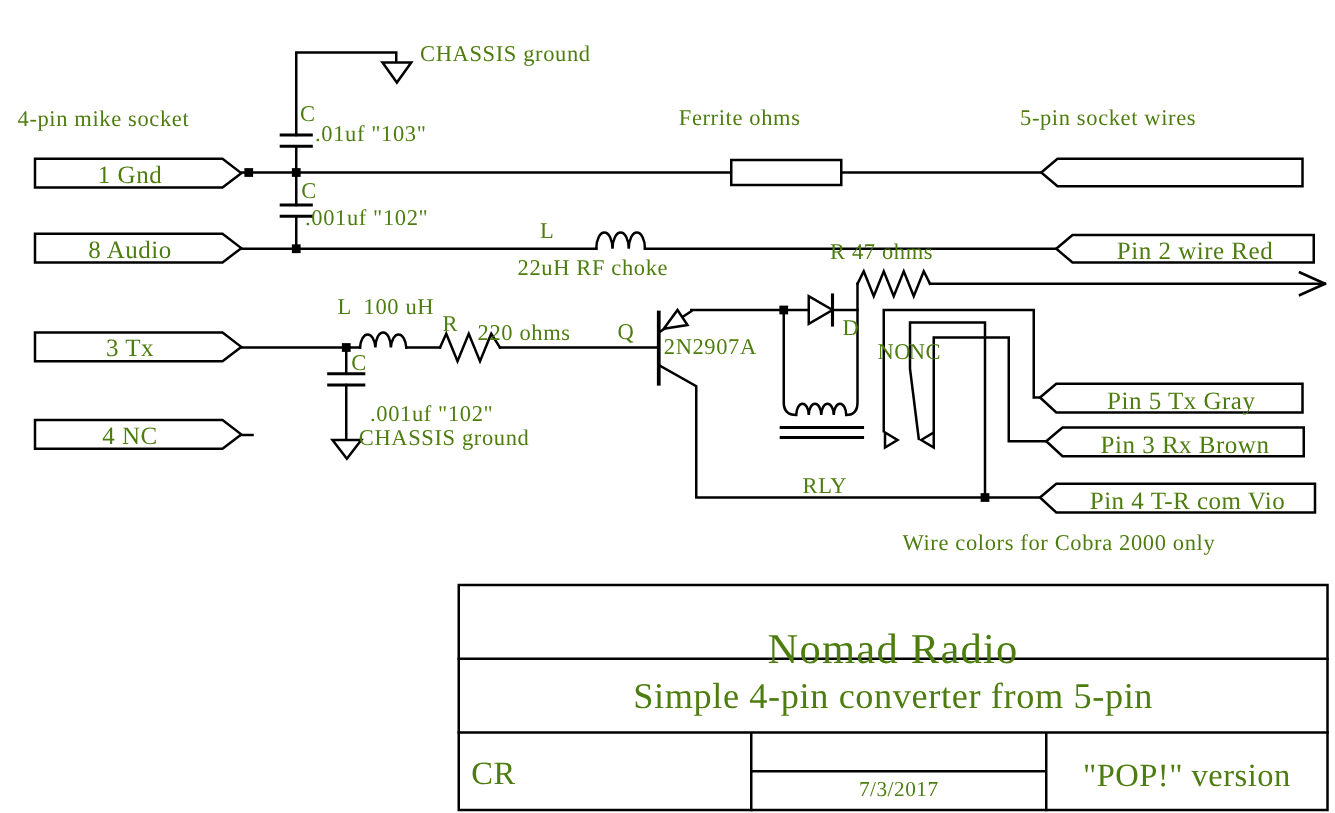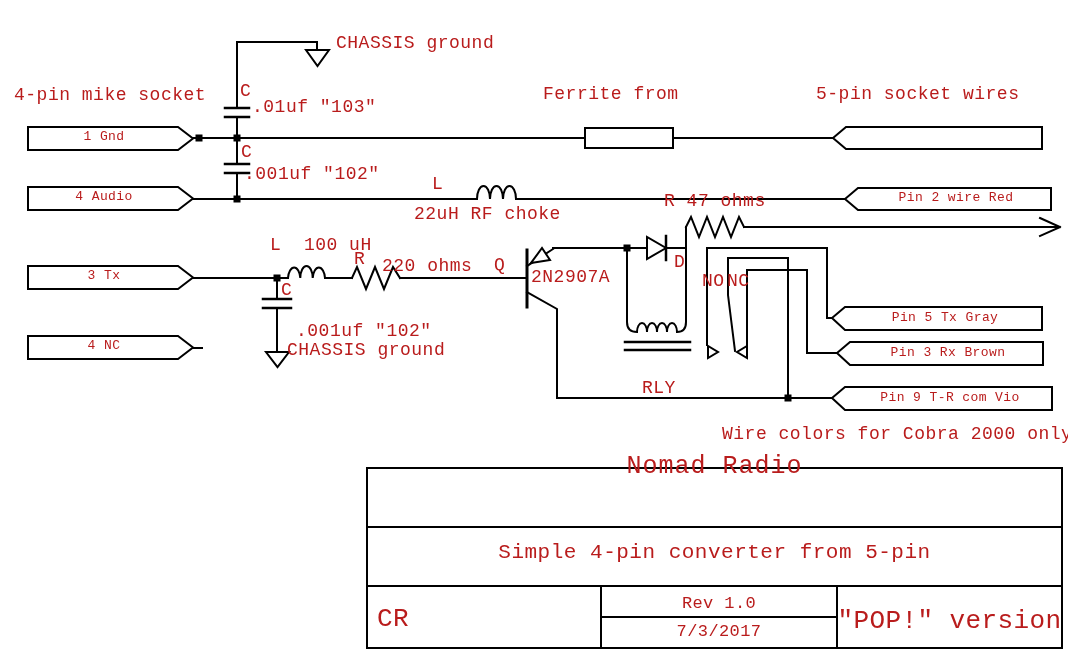--- a/index.html
+++ b/index.html
@@ -1,22 +1,22 @@
 <!DOCTYPE html>
 <html><head>
 <meta charset="utf-8">
 <style>
   html,body{margin:0;padding:0;background:#fff;}
   #stage{position:relative;width:1068px;height:650px;background:#fff;overflow:hidden;
-         font-family:Liberation Mono, monospace;color:#b91c1c;}
+         font-family:Liberation Serif, serif;color:#4d7c0f;}
   #schem{position:absolute;left:0;top:0;}
   .lbl{position:absolute;font-size:18px;line-height:18px;white-space:pre;letter-spacing:.5px;}
-  .pin-lbl{position:absolute;font-size:13px;letter-spacing:.4px;text-align:center;white-space:pre;}
-  .tb-company{position:absolute;left:367px;width:695px;top:452px;font-size:25px;letter-spacing:1px;text-align:center;}
-  .tb-title{position:absolute;left:367px;width:695px;top:541px;font-size:21px;letter-spacing:.5px;text-align:center;}
+  .pin-lbl{position:absolute;font-size:20px;letter-spacing:.4px;text-align:center;white-space:pre;}
+  .tb-company{position:absolute;left:367px;width:695px;top:501px;font-size:34px;letter-spacing:1px;text-align:center;}
+  .tb-title{position:absolute;left:367px;width:695px;top:541px;font-size:29px;letter-spacing:.5px;text-align:center;}
   .tb-small{position:absolute;font-size:17px;letter-spacing:.4px;text-align:center;}
   .tb-med{position:absolute;font-size:26px;letter-spacing:.4px;}
 </style>
 </head>
 <body>
 
 <div id="stage">
 
   <svg id="schem" width="1068" height="650" viewBox="0 0 1068 650">
     <g stroke="#000" stroke-width="2" fill="none" stroke-linecap="square">
@@ -109,21 +109,21 @@
 
       <g>
         <rect x="367" y="468" width="695" height="180"></rect>
         <path d="M367,527 H1062 M367,586 H1062 M601,586 V648 M837,586 V648 M601,617 H837"></path>
       </g>
     </g>
   </svg>
 
   <div class="lbl" style="left:336px;top:34px">CHASSIS ground</div>
   <div class="lbl" style="left:14px;top:86px">4-pin mike socket</div>
-  <div class="lbl" style="left:543px;top:85px">Ferrite from</div>
+  <div class="lbl" style="left:543px;top:85px">Ferrite ohms</div>
   <div class="lbl" style="left:816px;top:85px">5-pin socket wires</div>
   <div class="lbl" style="left:240px;top:82px">C</div>
   <div class="lbl" style="left:252px;top:98px">.01uf "103"</div>
   <div class="lbl" style="left:241px;top:143px">C</div>
   <div class="lbl" style="left:244px;top:165px">.001uf "102"</div>
   <div class="lbl" style="left:432px;top:175px">L</div>
   <div class="lbl" style="left:414px;top:205px">22uH RF choke</div>
   <div class="lbl" style="left:664px;top:192px">R 47 ohms</div>
   <div class="lbl" style="left:270px;top:236px">L  100 uH</div>
   <div class="lbl" style="left:354px;top:250px">R</div>
@@ -133,29 +133,28 @@
   <div class="lbl" style="left:674px;top:253px">D</div>
   <div class="lbl" style="left:702px;top:272px">NO</div>
   <div class="lbl" style="left:727px;top:272px">NC</div>
   <div class="lbl" style="left:281px;top:281px">C</div>
   <div class="lbl" style="left:296px;top:322px">.001uf "102"</div>
   <div class="lbl" style="left:287px;top:341px">CHASSIS ground</div>
   <div class="lbl" style="left:642px;top:379px">RLY</div>
   <div class="lbl" style="left:722px;top:425px">Wire colors for Cobra 2000 only</div>
 
   <div class="pin-lbl" style="left:28px;top:129px;width:152px">1 Gnd</div>
-  <div class="pin-lbl" style="left:28px;top:189px;width:152px">4 Audio</div>
+  <div class="pin-lbl" style="left:28px;top:189px;width:152px">8 Audio</div>
   <div class="pin-lbl" style="left:28px;top:268px;width:152px">3 Tx</div>
   <div class="pin-lbl" style="left:28px;top:338px;width:152px">4 NC</div>
 
   <div class="pin-lbl" style="left:861px;top:190px;width:190px">Pin 2 wire Red</div>
   <div class="pin-lbl" style="left:848px;top:310px;width:194px">Pin 5 Tx Gray</div>
   <div class="pin-lbl" style="left:853px;top:345px;width:190px">Pin 3 Rx Brown</div>
-  <div class="pin-lbl" style="left:848px;top:390px;width:204px">Pin 9 T-R com Vio</div>
+  <div class="pin-lbl" style="left:848px;top:390px;width:204px">Pin 4 T-R com Vio</div>
 
   <div class="tb-company">Nomad Radio</div>
   <div class="tb-title">Simple 4-pin converter from 5-pin</div>
   <div class="tb-med" style="left:377px;top:604px">CR</div>
-  <div class="tb-small" style="left:601px;top:594px;width:236px">Rev 1.0</div>
   <div class="tb-small" style="left:601px;top:622px;width:236px">7/3/2017</div>
   <div class="tb-med" style="left:837px;top:606px;width:225px;text-align:center">"POP!" version</div>
 
 </div>
 
 </body></html>

